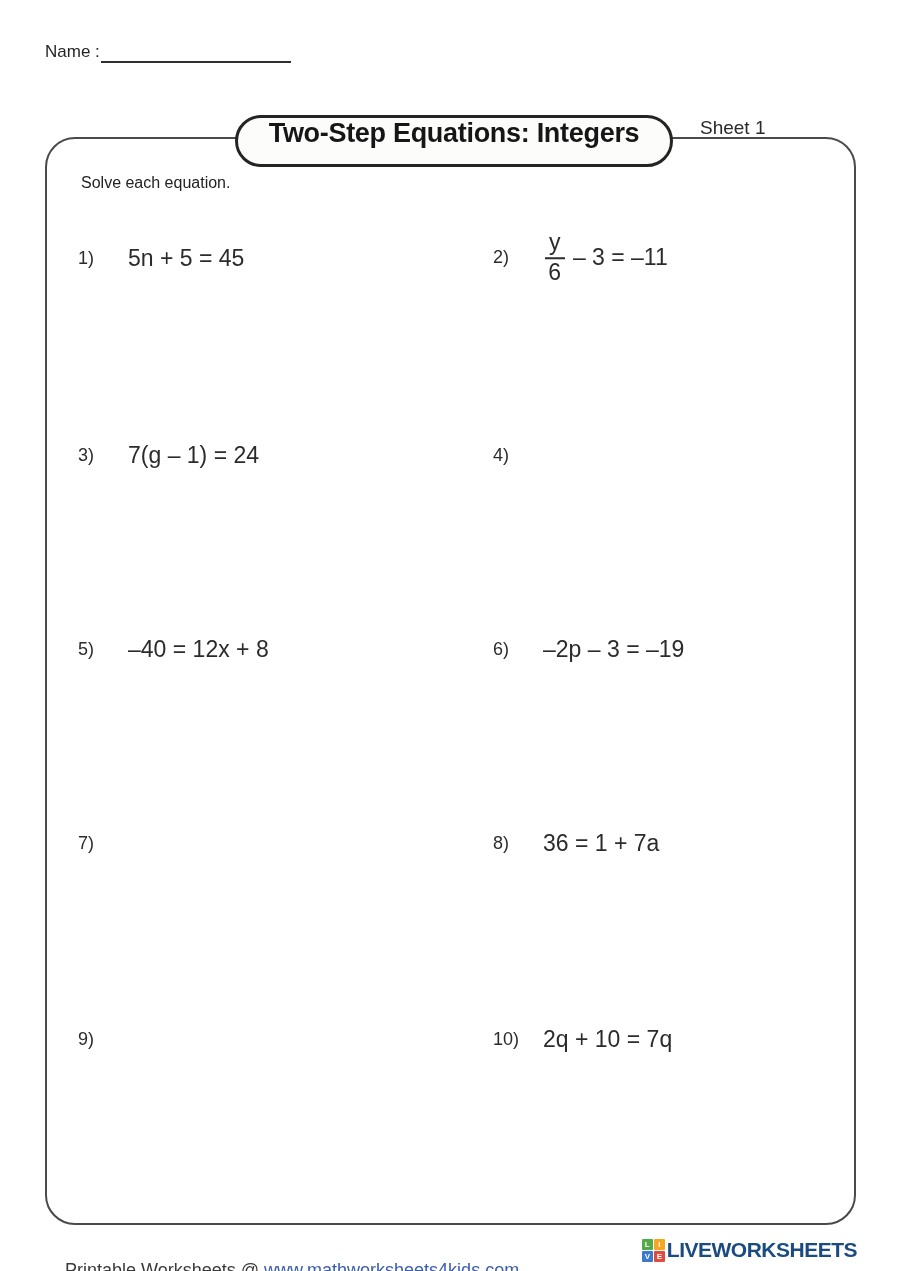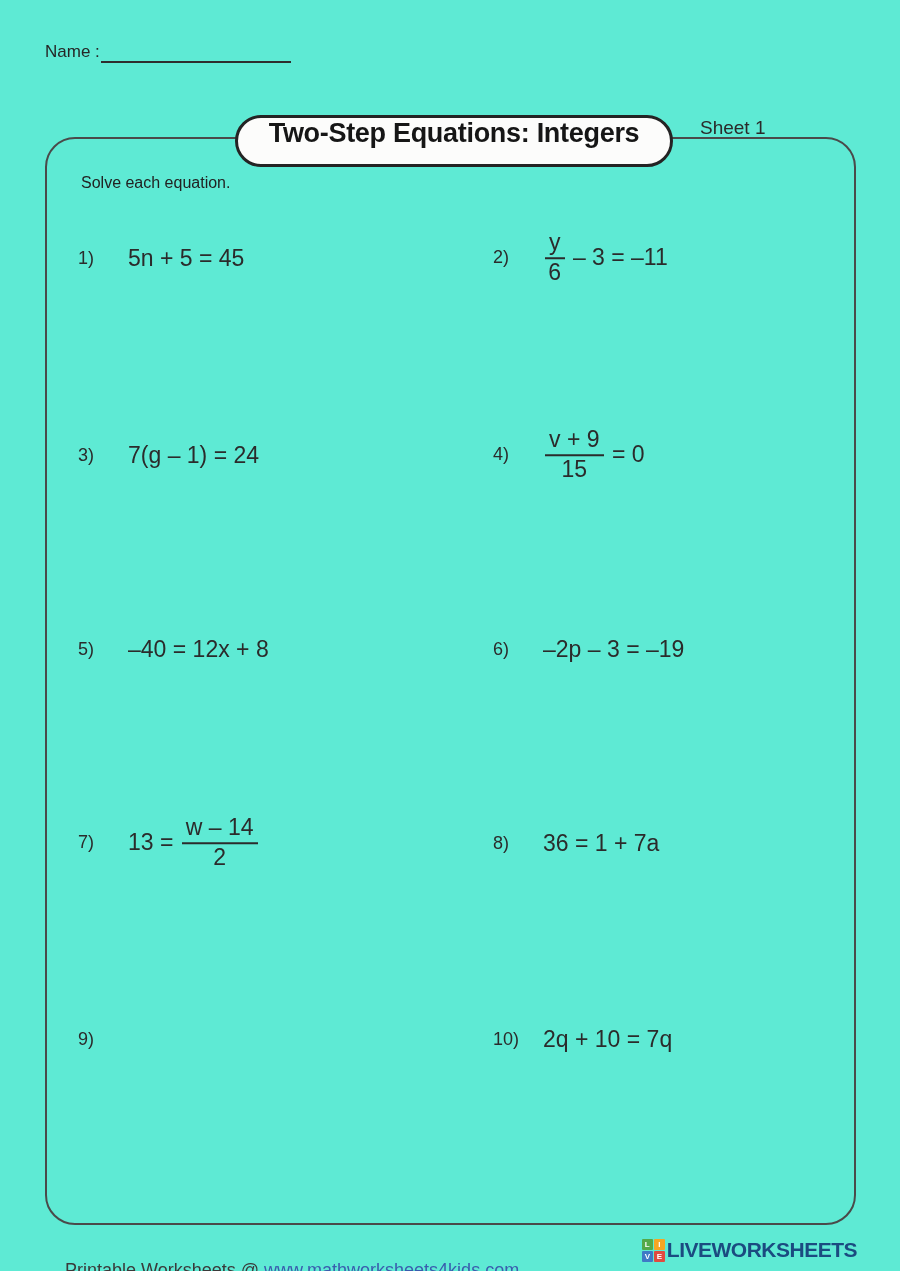--- a/index.html
+++ b/index.html
@@ -1,18 +1,18 @@
 <!DOCTYPE html>
 <html><head>
 <meta charset="utf-8">
 <style>
   html,body{margin:0;padding:0;background:#e9e9e9;}
   .sheet{
     position:relative;width:900px;height:1271px;margin:0 auto;
-    background:#5eead4;font-family:"Liberation Sans",sans-serif;color:#2b2b2b;
+    background:#ffffff;font-family:"Liberation Sans",sans-serif;color:#2b2b2b;
     overflow:hidden;
   }
   
   .name-label{position:absolute;left:45px;top:42px;font-size:17px;color:#262626;}
   .name-line{position:absolute;left:101px;top:61px;width:190px;height:0;border-bottom:2px solid #2e2e2e;}
   
   .main-box{position:absolute;left:45px;top:137px;width:807px;height:1084px;
     border:2px solid #4a4a4a;border-radius:30px;background:transparent;}
   
   .title-pill{position:absolute;left:235px;top:115px;width:432px;height:46px;
@@ -55,24 +55,24 @@
   </div>
 
   <div class="sheet-label">Sheet 1</div>
 
   <div class="instruction">Solve each equation.</div>
 
   <div>
       <div class="problem" style="left: 78px; top: 258px;"><span class="num">1)</span><span class="eq"><span class="txt">5n + 5 = 45</span></span></div>
       <div class="problem" style="left: 493px; top: 258px;"><span class="num">2)</span><span class="eq"><span class="frac"><span class="fnum">y</span><span class="fden">6</span></span><span class="txt"> – 3 = –11</span></span></div>
       <div class="problem" style="left: 78px; top: 455px;"><span class="num">3)</span><span class="eq"><span class="txt">7(g – 1) = 24</span></span></div>
-      <div class="problem" style="left: 493px; top: 455px;"><span class="num">4)</span><span class="eq"><span class="frac"><span class="fnum">v + 9</span><span class="fden">15</span></span><span class="txt"> = 0</span></span></div>
+      <div class="problem" style="left: 493px; top: 455px;"><span class="num">4)</span></div>
       <div class="problem" style="left: 78px; top: 649px;"><span class="num">5)</span><span class="eq"><span class="txt">–40 = 12x + 8</span></span></div>
       <div class="problem" style="left: 493px; top: 649px;"><span class="num">6)</span><span class="eq"><span class="txt">–2p – 3 = –19</span></span></div>
-      <div class="problem" style="left: 78px; top: 843px;"><span class="num">7)</span><span class="eq"><span class="txt">13 = </span><span class="frac"><span class="fnum">w – 14</span><span class="fden">2</span></span></span></div>
+      <div class="problem" style="left: 78px; top: 843px;"><span class="num">7)</span></div>
       <div class="problem" style="left: 493px; top: 843px;"><span class="num">8)</span><span class="eq"><span class="txt">36 = 1 + 7a</span></span></div>
       <div class="problem" style="left: 78px; top: 1039px;"><span class="num">9)</span></div>
       <div class="problem" style="left: 493px; top: 1039px;"><span class="num">10)</span><span class="eq"><span class="txt">2q + 10 = 7q</span></span></div>
     </div>
 
   <div class="footer">
     <span>Printable Worksheets @ </span><span class="url">www.mathworksheets4kids.com</span>
   </div>
 
   <div class="logo">

